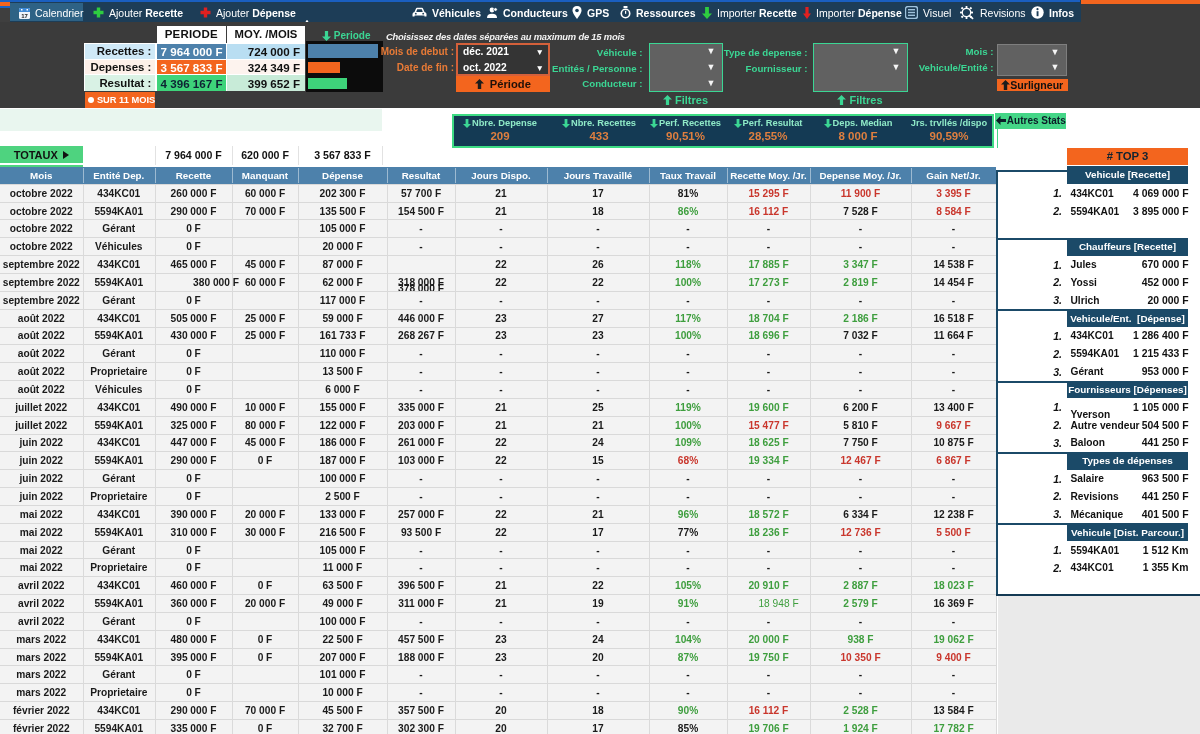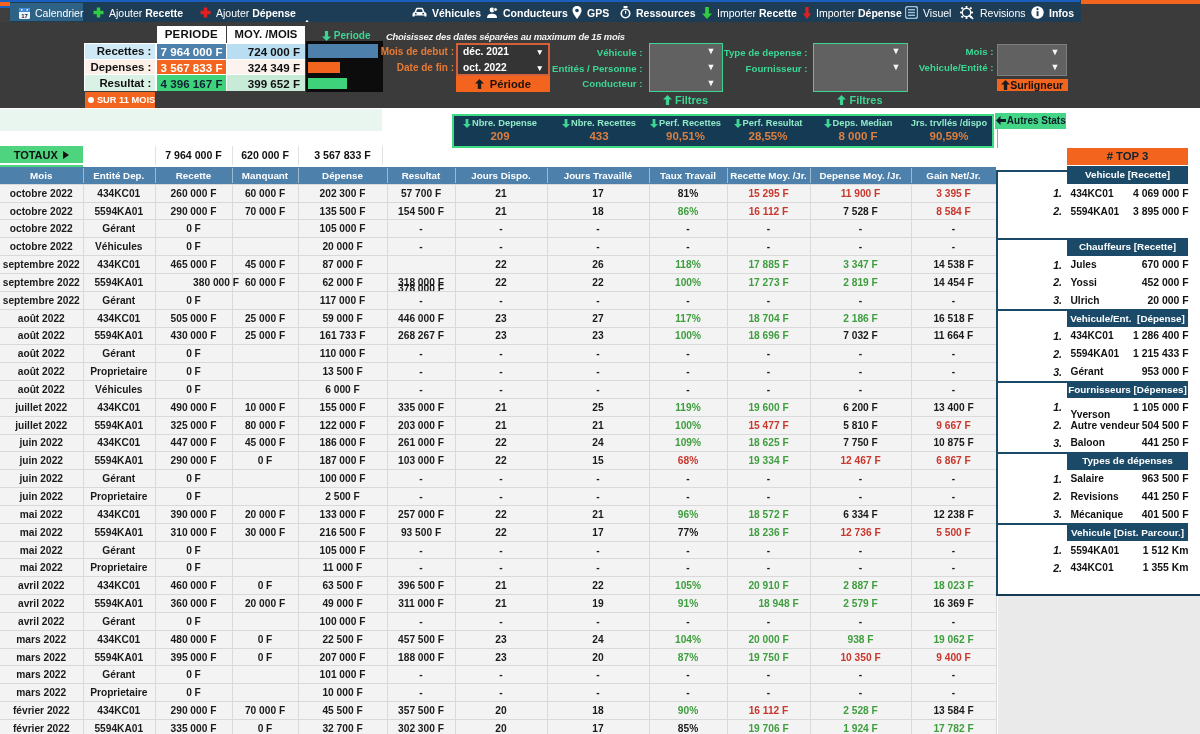--- a/index.html
+++ b/index.html
@@ -528,21 +528,21 @@
 <div class="a" style="left:911px;top:576.78px;width:85px;height:17.84px;display:flex;align-items:center;justify-content:center;font-size:10.2px;font-weight:600;white-space:nowrap;color:#3e9e3e;">18 023 F</div>
 <div class="a" style="left:0px;top:594.62px;width:82.5px;height:17.84px;display:flex;align-items:center;justify-content:center;font-size:10.2px;font-weight:600;white-space:nowrap;color:#1a1a1a;">avril 2022</div>
 <div class="a" style="left:82.5px;top:594.62px;width:72.5px;height:17.84px;display:flex;align-items:center;justify-content:center;font-size:10.2px;font-weight:600;white-space:nowrap;color:#1a1a1a;">5594KA01</div>
 <div class="a" style="left:155px;top:594.62px;width:77px;height:17.84px;display:flex;align-items:center;justify-content:center;font-size:10.2px;font-weight:600;white-space:nowrap;color:#1a1a1a;">360 000 F</div>
 <div class="a" style="left:232px;top:594.62px;width:66px;height:17.84px;display:flex;align-items:center;justify-content:center;font-size:10.2px;font-weight:600;white-space:nowrap;color:#1a1a1a;">20 000 F</div>
 <div class="a" style="left:298px;top:594.62px;width:89px;height:17.84px;display:flex;align-items:center;justify-content:center;font-size:10.2px;font-weight:600;white-space:nowrap;color:#1a1a1a;">49 000 F</div>
 <div class="a" style="left:387px;top:594.62px;width:68px;height:17.84px;display:flex;align-items:center;justify-content:center;font-size:10.2px;font-weight:600;white-space:nowrap;color:#1a1a1a;">311 000 F</div>
 <div class="a" style="left:455px;top:594.62px;width:92px;height:17.84px;display:flex;align-items:center;justify-content:center;font-size:10.2px;font-weight:600;white-space:nowrap;color:#1a1a1a;">21</div>
 <div class="a" style="left:547px;top:594.62px;width:102px;height:17.84px;display:flex;align-items:center;justify-content:center;font-size:10.2px;font-weight:600;white-space:nowrap;color:#1a1a1a;">19</div>
 <div class="a" style="left:649px;top:594.62px;width:78px;height:17.84px;display:flex;align-items:center;justify-content:center;font-size:10.2px;font-weight:600;white-space:nowrap;color:#3e9e3e;">91%</div>
-<div class="a" style="left:727px;top:594.62px;width:83px;height:17.84px;display:flex;align-items:center;justify-content:center;font-size:10.2px;font-weight:700;white-space:nowrap;color:#3e9e3e;padding-left:20px;">18 948 F</div>
+<div class="a" style="left:727px;top:594.62px;width:83px;height:17.84px;display:flex;align-items:center;justify-content:center;font-size:10.2px;font-weight:400;white-space:nowrap;color:#3e9e3e;padding-left:20px;">18 948 F</div>
 <div class="a" style="left:810px;top:594.62px;width:101px;height:17.84px;display:flex;align-items:center;justify-content:center;font-size:10.2px;font-weight:600;white-space:nowrap;color:#3e9e3e;">2 579 F</div>
 <div class="a" style="left:911px;top:594.62px;width:85px;height:17.84px;display:flex;align-items:center;justify-content:center;font-size:10.2px;font-weight:600;white-space:nowrap;color:#1a1a1a;">16 369 F</div>
 <div class="a" style="left:0px;top:612.46px;width:82.5px;height:17.84px;display:flex;align-items:center;justify-content:center;font-size:10.2px;font-weight:600;white-space:nowrap;color:#1a1a1a;">avril 2022</div>
 <div class="a" style="left:82.5px;top:612.46px;width:72.5px;height:17.84px;display:flex;align-items:center;justify-content:center;font-size:10.2px;font-weight:600;white-space:nowrap;color:#1a1a1a;">Gérant</div>
 <div class="a" style="left:155px;top:612.46px;width:77px;height:17.84px;display:flex;align-items:center;justify-content:center;font-size:10.2px;font-weight:600;white-space:nowrap;color:#1a1a1a;">0 F</div>
 <div class="a" style="left:298px;top:612.46px;width:89px;height:17.84px;display:flex;align-items:center;justify-content:center;font-size:10.2px;font-weight:600;white-space:nowrap;color:#1a1a1a;">100 000 F</div>
 <div class="a" style="left:387px;top:612.46px;width:68px;height:17.84px;display:flex;align-items:center;justify-content:center;font-size:10.2px;font-weight:600;white-space:nowrap;color:#1a1a1a;">-</div>
 <div class="a" style="left:455px;top:612.46px;width:92px;height:17.84px;display:flex;align-items:center;justify-content:center;font-size:10.2px;font-weight:600;white-space:nowrap;color:#1a1a1a;">-</div>
 <div class="a" style="left:547px;top:612.46px;width:102px;height:17.84px;display:flex;align-items:center;justify-content:center;font-size:10.2px;font-weight:600;white-space:nowrap;color:#1a1a1a;">-</div>
 <div class="a" style="left:649px;top:612.46px;width:78px;height:17.84px;display:flex;align-items:center;justify-content:center;font-size:10.2px;font-weight:600;white-space:nowrap;color:#1a1a1a;">-</div>

